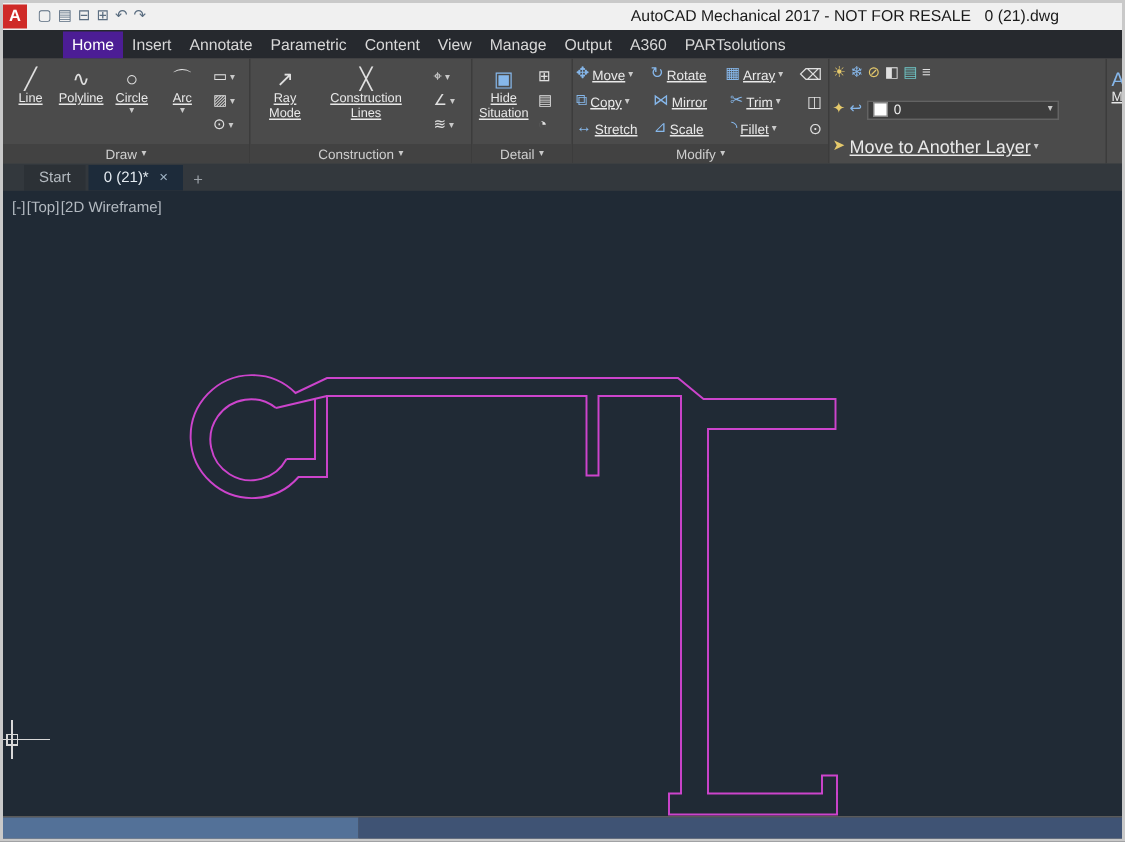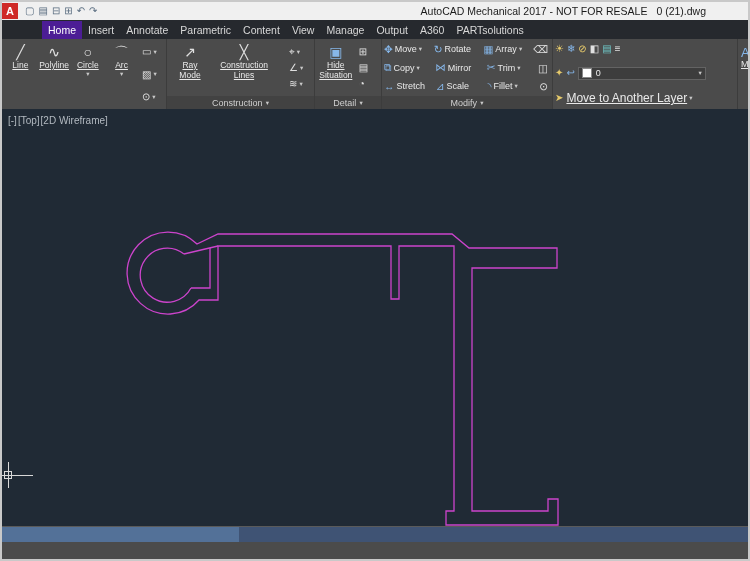--- a/index.html
+++ b/index.html
@@ -27,21 +27,21 @@
   .bg{font-size:14px;line-height:15px;}
   .bl{font-size:8.5px;line-height:9px;color:#e9e9e9;white-space:nowrap;text-decoration:underline;}
   .dd{font-size:6.5px;color:#c9c9c9;line-height:6px;}
   .minicol{display:flex;flex-direction:column;justify-content:space-between;padding:4px 0;width:24px;margin-left:auto;}
   .minibtn{display:flex;align-items:center;gap:2px;height:13px;padding:0 2px;cursor:default;}
   .mgl{font-size:10px;line-height:11px;}
   .modrows,.lrows{display:flex;flex-direction:column;justify-content:space-between;padding:4px 2px;flex:1;}
   .modrow,.lrow{display:flex;align-items:center;gap:3px;}
   .modbtn{display:flex;align-items:center;gap:2px;width:50px;font-size:9px;cursor:default;}
   .mg{font-size:10.5px;line-height:11px;}
-  .ml{color:#e9e9e9;white-space:nowrap;}
+  .ml{color:#e9e9e9;white-space:nowrap;text-decoration:underline;}
   .xicon{font-size:10.5px;margin-left:auto;padding-right:2px;cursor:default;}
   .lic{font-size:10px;line-height:12px;cursor:default;}
   .combo{display:flex;align-items:center;background:#3d3d3d;border:1px solid #636363;height:13px;width:128px;font-size:9px;color:#eeeeee;gap:4px;padding:0 3px;box-sizing:border-box;cursor:default;}
   .swatch{width:8px;height:8px;background:#ffffff;border:1px solid #888;}
   .combo .dd{margin-left:auto;}
   .ltext{font-size:12px;color:#e9e9e9;white-space:nowrap;text-decoration:underline;}
   .clipped{flex:1 1 auto;overflow:hidden;display:flex;flex-direction:column;align-items:flex-start;padding:6px 0 0 3px;}
   .clipped .bg{font-size:13px;color:#86b7ea;}
   .clipped .bl{font-size:9px;}
   
@@ -127,20 +127,24 @@
           <div class="minibtn">
             <span class="mgl w">▨</span>
             <span class="dd">▾</span>
           </div>
           <div class="minibtn">
             <span class="mgl w">⊙</span>
             <span class="dd">▾</span>
           </div>
         </div>
       </div>
+      <div class="plabel">
+        <span>Draw</span>
+        <span class="dd">▾</span>
+      </div>
     </div>
 
     <div class="panel" style="width:147px">
       <div class="pc">
         <div class="bigbtn med">
           <span class="bg w">↗</span>
           <span class="bl">Ray</span>
           <span class="bl">Mode</span>
         </div>
         <div class="bigbtn wide">
@@ -281,20 +285,30 @@
         </div>
       </div>
     </div>
 
     <div class="clipped">
       <span class="bg">A</span>
       <span class="bl">Mut</span>
     </div>
   </div>
 
+  <div class="filetabs">
+    <div class="ftab">
+      <span>Start</span>
+    </div>
+    <div class="ftab active">
+      <span>0 (21)*</span>
+      <span class="tclose">×</span>
+    </div>
+    <div class="addtab">+</div>
+  </div>
 
   <div class="canvas">
     <div class="vp">
       <span>[-]</span>
       <span>[Top]</span>
       <span>[2D Wireframe]</span>
     </div>
     <svg class="draw" viewBox="2 127 746 417" preserveAspectRatio="none">
       <path class="profile" d="M 218,252 L 452,252 L 469,266 L 557,266 L 557,286 L 472,286 L 472,529 L 548,529 L 548,517 L 558,517 L 558,543 L 446,543 L 446,529 L 454,529 L 454,264 L 399,264 L 399,317 L 391,317 L 391,264 L 218,264 L 218,318 L 199,318 A 41 41 0 1 1 197,262 Z"></path>
       <path class="profile" d="M 191,306 A 27 27 0 1 1 184,272"></path>

